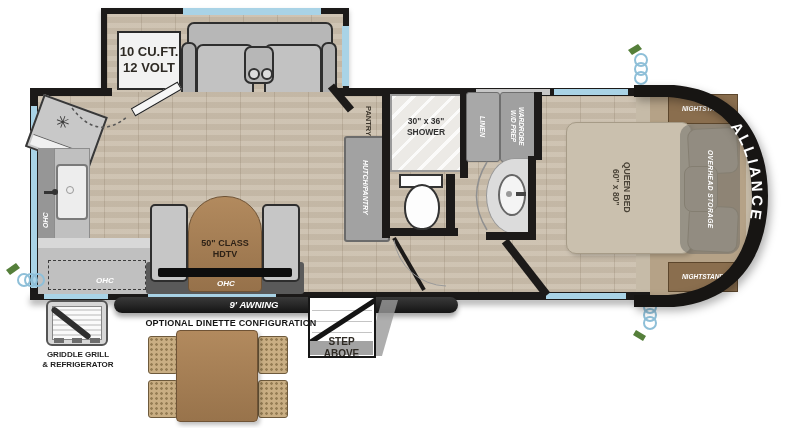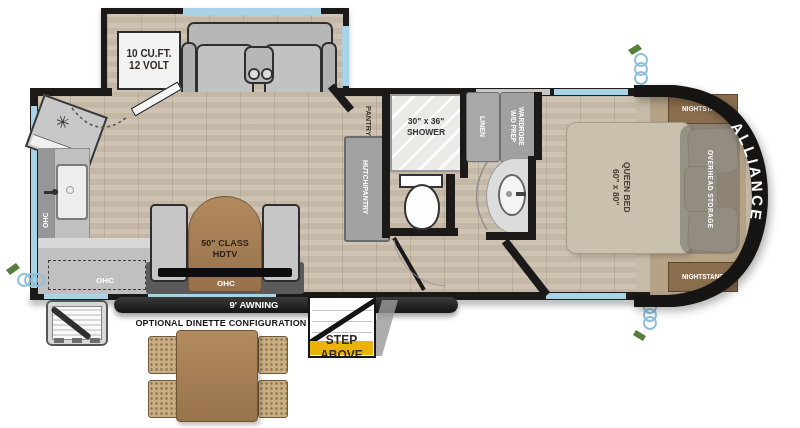--- a/index.html
+++ b/index.html
@@ -8,37 +8,37 @@
   .abs{position:absolute;}
   .wall{position:absolute;background:#1c1a19;}
   .win{position:absolute;background:#a9d3e6;}
   .wood{background-color:#cbbfad;
         background-image:repeating-linear-gradient(90deg, rgba(110,92,70,.18) 0 1px, transparent 1px 34px),
                          repeating-linear-gradient(0deg, rgba(255,255,255,.07) 0 5px, rgba(95,80,62,.07) 5px 11px);}
   .lbl{position:absolute;font-weight:bold;white-space:pre-line;text-align:center;
        color:#2e2a24;line-height:1.25;display:flex;align-items:center;justify-content:center;}
   .vlbl{position:absolute;writing-mode:vertical-rl;white-space:pre-line;font-weight:bold;
         display:flex;align-items:center;justify-content:center;text-align:center;line-height:1.3;}
-  .white{color:#ffffff;}
+  .white{color:#ffffff;font-style:italic;}
   .gray-box{position:absolute;background:#a0a0a0;border:1px solid #6f6f6f;border-radius:3px;}
   .seat{position:absolute;background:#c2c2c2;border:2px solid #2e2e2e;border-radius:7px;box-sizing:border-box;}
   svg{position:absolute;pointer-events:none;}
 </style>
 </head>
 <body>
 
 <div id="stage">
 
   <div class="abs" style="left:101px;top:8px;width:248px;height:90px;background:#1c1a19;box-shadow:0 3px 5px rgba(0,0,0,.25);"></div>
   <div class="abs wood" style="left:107px;top:14px;width:236px;height:80px;"></div>
   <div class="win" style="left:183px;top:8px;width:138px;height:7px;"></div>
   <div class="win" style="left:342px;top:26px;width:7px;height:60px;"></div>
 
   <div class="abs" style="left:117px;top:31px;width:64px;height:59px;background:#f2f2f2;border:2px solid #2a2a2a;box-sizing:border-box;"></div>
-  <div class="lbl" style="left:117px;top:38px;width:64px;height:44px;font-size:10px;">10 CU.FT.
+  <div class="lbl" style="left:117px;top:38px;width:64px;height:44px;font-size:13px;">10 CU.FT.
 12 VOLT</div>
 
   <div class="seat" style="left:187px;top:22px;width:146px;height:34px;background:#b7b7b7;"></div>
   <div class="seat" style="left:181px;top:42px;width:16px;height:60px;background:#b0b0b0;"></div>
   <div class="seat" style="left:321px;top:42px;width:16px;height:60px;background:#b0b0b0;"></div>
   <div class="seat" style="left:196px;top:44px;width:58px;height:60px;"></div>
   <div class="seat" style="left:264px;top:44px;width:58px;height:60px;"></div>
   <div class="seat" style="left:244px;top:46px;width:30px;height:38px;background:#b7b7b7;"></div>
   <div class="abs" style="left:248px;top:68px;width:8px;height:8px;border:2px solid #333;border-radius:50%;background:#ddd;"></div>
   <div class="abs" style="left:261px;top:68px;width:8px;height:8px;border:2px solid #333;border-radius:50%;background:#ddd;"></div>
@@ -174,31 +174,33 @@
 
   <div class="abs" style="left:114px;top:297px;width:344px;height:16px;background:linear-gradient(180deg,#3a3a3a,#141414);border-radius:8px;box-shadow:0 4px 5px rgba(0,0,0,.35);"></div>
   <div class="lbl white" style="left:214px;top:298px;width:80px;height:14px;font-size:9.5px;">9' AWNING</div>
 
   <div class="abs" style="left:374px;top:300px;width:16px;height:56px;background:#9a9a9a;transform:skewX(-16deg);opacity:.8;"></div>
   <div class="abs" style="left:308px;top:296px;width:68px;height:62px;background:#fff;border:2.5px solid #161616;box-sizing:border-box;overflow:hidden;">
     <div style="position:absolute;left:2px;top:12px;width:60px;height:1px;background:#c4c4c4;"></div>
     <div style="position:absolute;left:2px;top:23px;width:60px;height:1px;background:#c4c4c4;"></div>
     <div style="position:absolute;left:2px;top:34px;width:60px;height:1px;background:#c4c4c4;"></div>
     <div style="position:absolute;left:-8px;top:20px;width:84px;height:5px;background:#141414;transform:rotate(-33deg);"></div>
-    <div class="lbl" style="left:0;bottom:1px;width:63px;height:14px;font-size:12px;background:#eab308;position:absolute;">STEP ABOVE</div>
+    <div class="lbl" style="left:0;bottom:1px;width:63px;height:14px;font-size:10px;background:#a3a3a3;position:absolute;">STEP ABOVE</div>
   </div>
 
   <div class="abs" style="left:46px;top:300px;width:62px;height:46px;background:#d7d7d7;border:2px solid #555;border-radius:6px;box-sizing:border-box;">
     <div style="position:absolute;left:4px;top:4px;width:48px;height:32px;background:repeating-linear-gradient(0deg,#fafafa 0 3px,#d9d9d9 3px 5px);border:1px solid #888;"></div>
     <div style="position:absolute;left:6px;top:4px;width:48px;height:6px;background:#2f2f2f;border-radius:3px;transform:rotate(38deg);transform-origin:left top;"></div>
     <div style="position:absolute;left:6px;bottom:1px;width:10px;height:5px;background:#6e6e6e;"></div>
     <div style="position:absolute;left:24px;bottom:1px;width:10px;height:5px;background:#6e6e6e;"></div>
     <div style="position:absolute;left:42px;bottom:1px;width:10px;height:5px;background:#6e6e6e;"></div>
   </div>
-
-  <div class="lbl" style="left:128px;top:317px;width:186px;height:14px;font-size:9px;color:#141414;letter-spacing:.2px;">OPTIONAL DINETTE CONFIGURATION</div>
+  <div class="lbl" style="left:8px;top:348px;width:140px;height:24px;font-size:8px;color:#1f1f1f;">GRIDDLE GRILL
+&amp; REFRIGERATOR</div>
+
+  <div class="lbl" style="left:138px;top:317px;width:186px;height:14px;font-size:9px;color:#141414;letter-spacing:.2px;">OPTIONAL DINETTE CONFIGURATION</div>
   <div class="abs" style="left:148px;top:336px;width:28px;height:36px;background:#c9ae83;background-image:radial-gradient(rgba(116,92,54,.6) 1px, transparent 1.6px);background-size:5px 5px;border:1px solid #6e5a3c;border-radius:3px;"></div>
   <div class="abs" style="left:148px;top:380px;width:28px;height:36px;background:#c9ae83;background-image:radial-gradient(rgba(116,92,54,.6) 1px, transparent 1.6px);background-size:5px 5px;border:1px solid #6e5a3c;border-radius:3px;"></div>
   <div class="abs" style="left:258px;top:336px;width:28px;height:36px;background:#c9ae83;background-image:radial-gradient(rgba(116,92,54,.6) 1px, transparent 1.6px);background-size:5px 5px;border:1px solid #6e5a3c;border-radius:3px;"></div>
   <div class="abs" style="left:258px;top:380px;width:28px;height:36px;background:#c9ae83;background-image:radial-gradient(rgba(116,92,54,.6) 1px, transparent 1.6px);background-size:5px 5px;border:1px solid #6e5a3c;border-radius:3px;"></div>
   <div class="abs" style="left:176px;top:330px;width:82px;height:92px;background:linear-gradient(180deg,#b28a5e,#98734b);border:1.5px solid #6f5335;border-radius:4px;box-sizing:border-box;box-shadow:2px 3px 4px rgba(0,0,0,.25);"></div>
 
 </div>
 
 </body></html>

